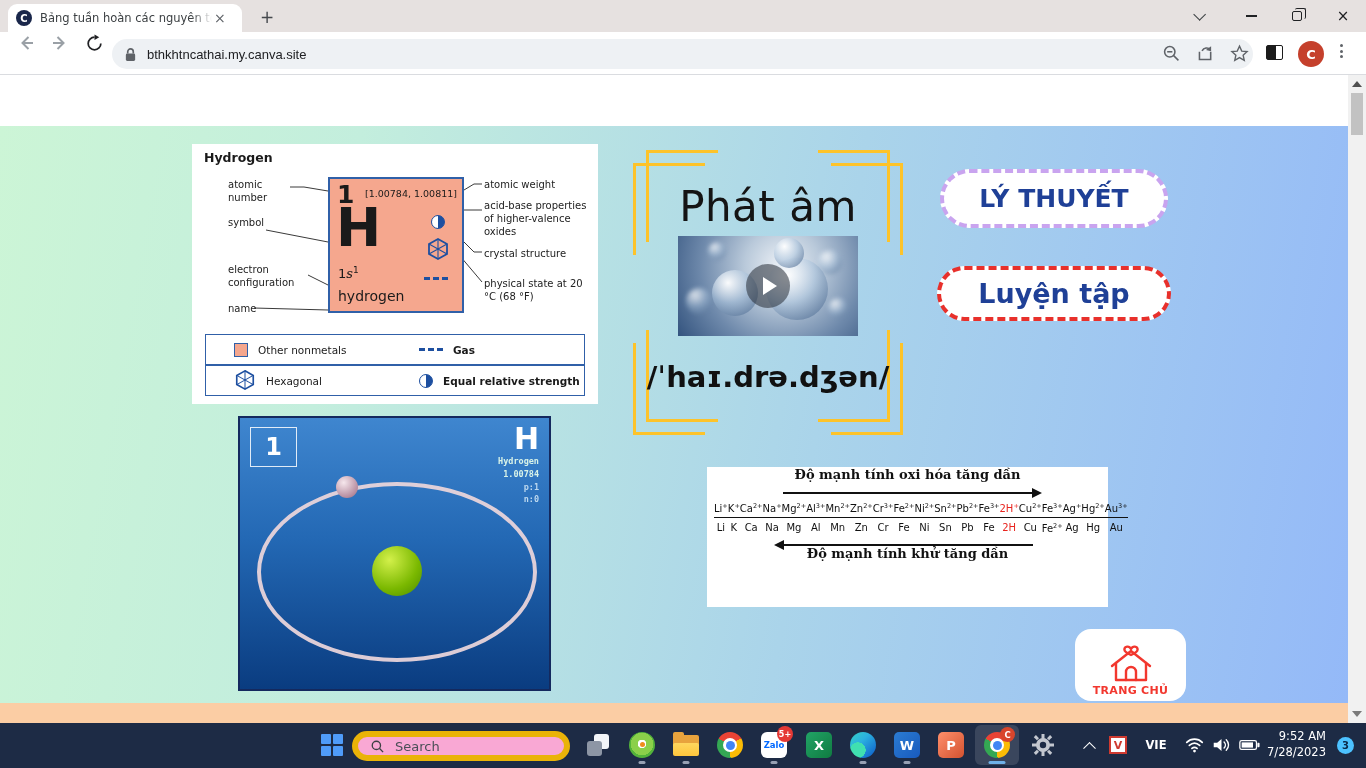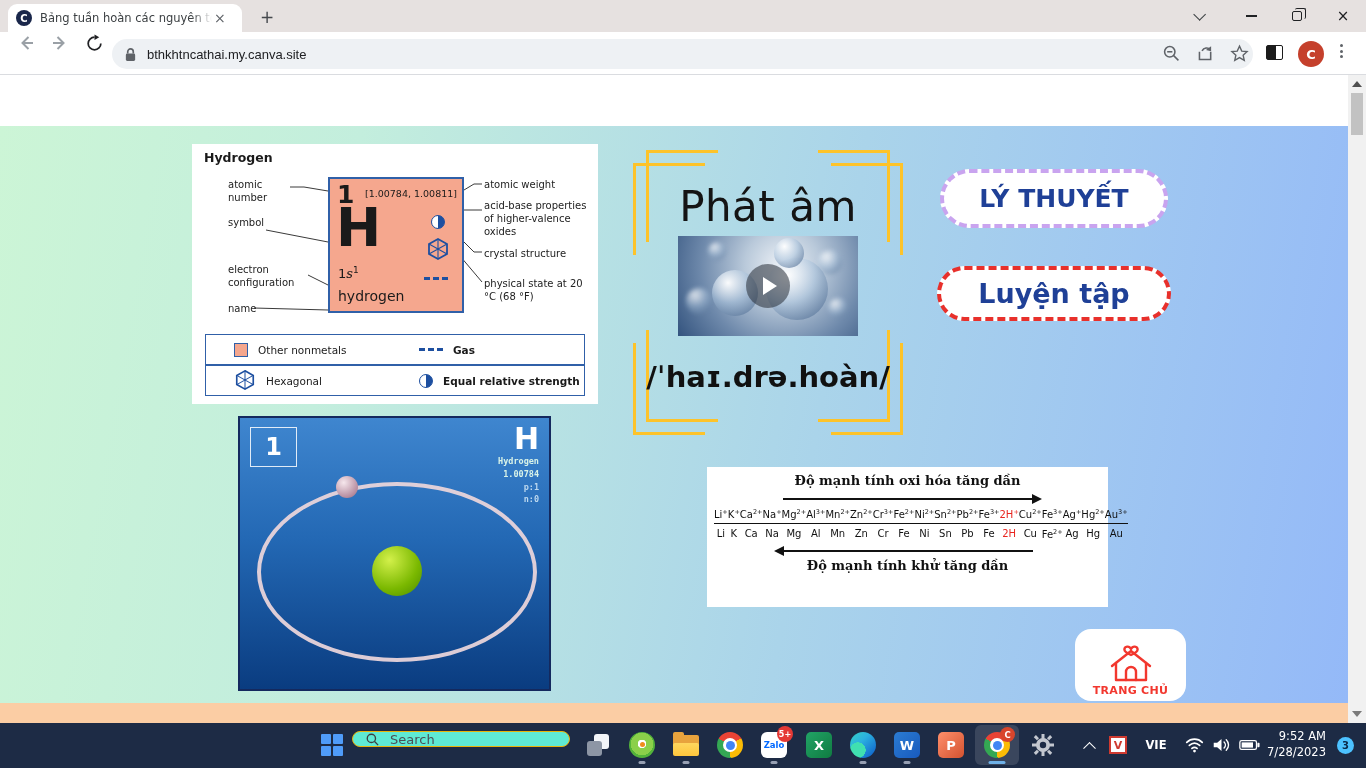--- a/index.html
+++ b/index.html
@@ -124,21 +124,21 @@
   .b-br { border-bottom-width:3px; border-right-width:3px; }
 
   
   .pillbtn { position:absolute; background:#fff; display:flex; align-items:center; justify-content:center;
              color:#1f4097; font-weight:bold; }
   .btn-theory { left:940px; top:169px; width:228px; height:59px; border:4px dashed #c9a4ef; border-radius:30px; font-size:25px; }
   .btn-practice { left:937px; top:266px; width:234px; height:55px; border:4px dashed #e8302b; border-radius:33px; font-size:27px; }
 
   
   .series { position:absolute; left:707px; top:467px; width:401px; height:140px; background:#fff; color:#111; }
-  .as-title { text-align:center; font-family:"DejaVu Serif","Liberation Serif",serif; font-weight:bold; font-size:13px; margin-top:6px; }
+  .as-title { text-align:center; font-family:"DejaVu Serif","Liberation Serif",serif; font-weight:bold; font-size:13px; }
   .as-arrow { position:relative; height:2px; background:#111; width:250px; margin:10px auto 0; }
   .as-arrow.right:after { content:""; position:absolute; right:-9px; top:-4px; border-left:10px solid #111;
                           border-top:5px solid transparent; border-bottom:5px solid transparent; }
   .as-arrow.left:before { content:""; position:absolute; left:-9px; top:-4px; border-right:10px solid #111;
                           border-top:5px solid transparent; border-bottom:5px solid transparent; }
   .as-table { display:flex; width:387px; margin:8px auto 0; }
   .as-col { flex:1; text-align:center; }
   .as-ion { font-size:10px; border-bottom:1.5px solid #111; padding-bottom:3px; white-space:nowrap; }
   .as-met { font-size:10px; padding-top:4px; white-space:nowrap; }
   .as-col sup { font-size:6.5px; }
@@ -152,22 +152,22 @@
 
   
   .taskbar { position:absolute; left:0; top:723px; width:1366px; height:45px; background:#1d2b45; }
   .tb-item { position:absolute; top:2px; width:40px; height:40px; display:flex; align-items:center; justify-content:center; }
   .runline { position:absolute; bottom:1px; left:50%; transform:translateX(-50%); width:7px; height:3px; border-radius:2px; background:#97a0b3; }
   .tb-active { background:rgba(255,255,255,.13); border-radius:6px; }
   .activeline { position:absolute; bottom:1px; left:50%; transform:translateX(-50%); width:17px; height:3px; border-radius:2px; background:#6fb1e8; }
 
   .win-logo { display:grid; grid-template-columns:10px 10px; grid-template-rows:10px 10px; gap:2px; }
   .win-logo i { background:#4f9cf9; border-radius:1px; }
-  .tb-search { position:absolute; left:352px; top:8px; width:218px; height:16px; background:#5eead4;
-               border:1px solid #eab308; border-radius:15px; display:flex; align-items:center; padding:0 12px; gap:10px; }
+  .tb-search { position:absolute; left:352px; top:8px; width:218px; height:30px; background:#f9a8d4;
+               border:6px solid #eab308; border-radius:15px; display:flex; align-items:center; padding:0 12px; gap:10px; }
   .tb-search span { font-size:13px; color:#4a4f57; }
   .taskview-ic { position:relative; width:22px; height:22px; }
   .taskview-ic .sq1 { position:absolute; right:0; top:0; width:15px; height:15px; background:#f2f5f9; border-radius:3px; }
   .taskview-ic .sq2 { position:absolute; left:0; bottom:0; width:15px; height:15px; background:#8d96a5; border-radius:3px; }
   .coccoc-ic { width:26px; height:26px; border-radius:50%;
                background:radial-gradient(circle at 50% 46%,#ffffff 0 22%,#8bd04a 23% 58%,#53b33a 59%); position:relative; }
   .coccoc-ic:after { content:""; position:absolute; left:11px; top:10px; width:5px; height:5px; border-radius:50%; background:#f08c1e; }
   .folder-ic { position:relative; width:26px; height:21px; }
   .folder-ic .back { position:absolute; left:0; top:0; width:26px; height:19px; background:#e8a33d; border-radius:2px; }
   .folder-ic .back:before { content:""; position:absolute; left:0; top:-3px; width:11px; height:5px; background:#e8a33d; border-radius:2px 2px 0 0; }
@@ -376,21 +376,21 @@
     <div class="bub blur" style="left:140px; top:14px; width:24px; height:24px;"></div>
     <div class="bub blur" style="left:150px; top:62px; width:20px; height:20px;"></div>
     <div class="bub blur" style="left:30px; top:6px; width:18px; height:18px;"></div>
     <div class="bub" style="left:88px; top:22px; width:62px; height:62px;"></div>
     <div class="bub" style="left:34px; top:34px; width:46px; height:46px;"></div>
     <div class="bub" style="left:96px; top:2px; width:30px; height:30px;"></div>
     <div class="playbtn">
         <div class="playtri"></div>
       </div>
   </div>
-  <div class="ipa">/ˈhaɪ.drə.hoàn/</div>
+  <div class="ipa">/ˈhaɪ.drə.dʒən/</div>
 
   <div class="pillbtn btn-theory">LÝ THUYẾT</div>
   <div class="pillbtn btn-practice">Luyện tập</div>
 
   <div class="series">
     <div class="as-title">Độ mạnh tính oxi hóa tăng dần</div>
     <div class="as-arrow right"></div>
     <div class="as-table">
         <div class="as-col">
           <div class="as-ion"><span>Li</span><sup>+</sup></div>

